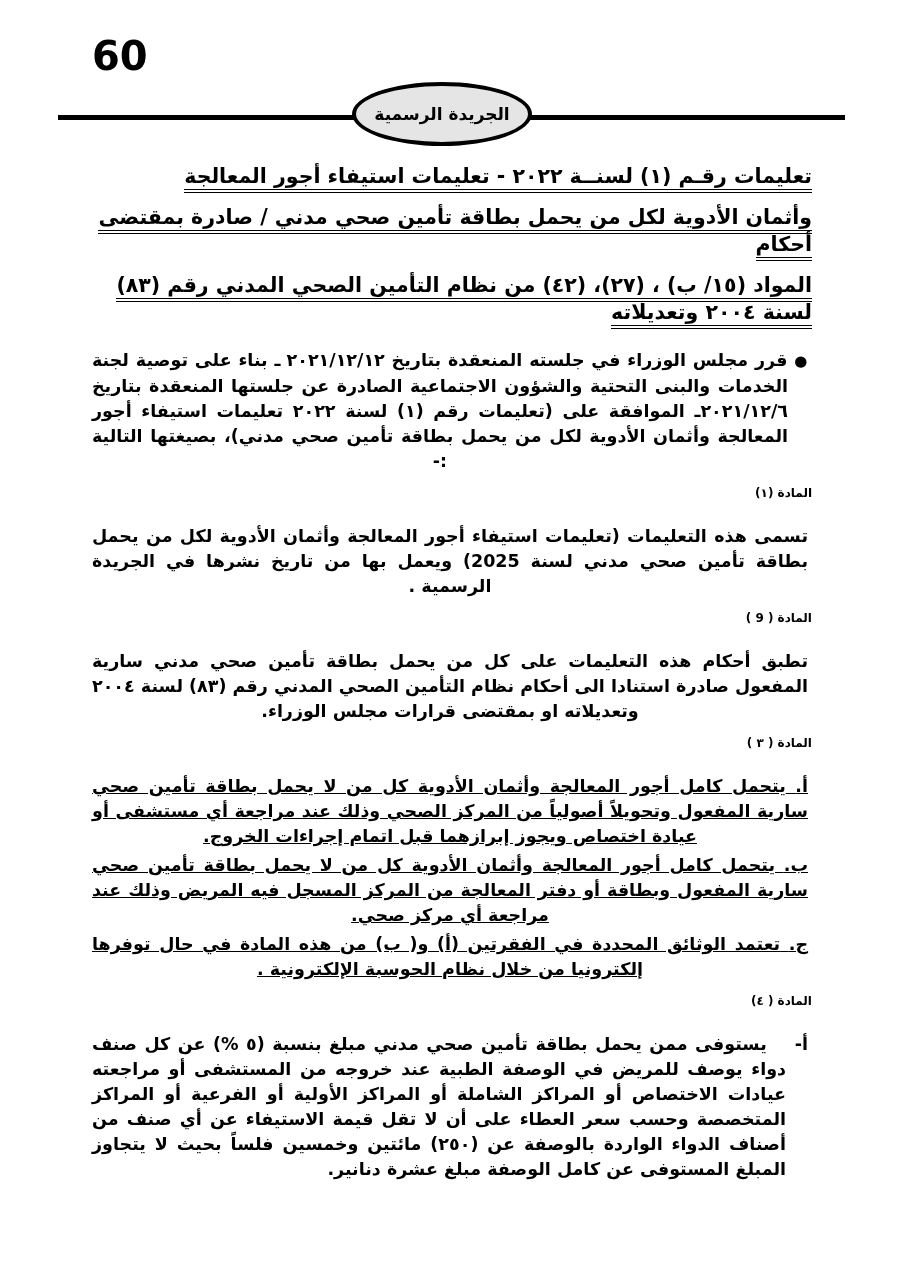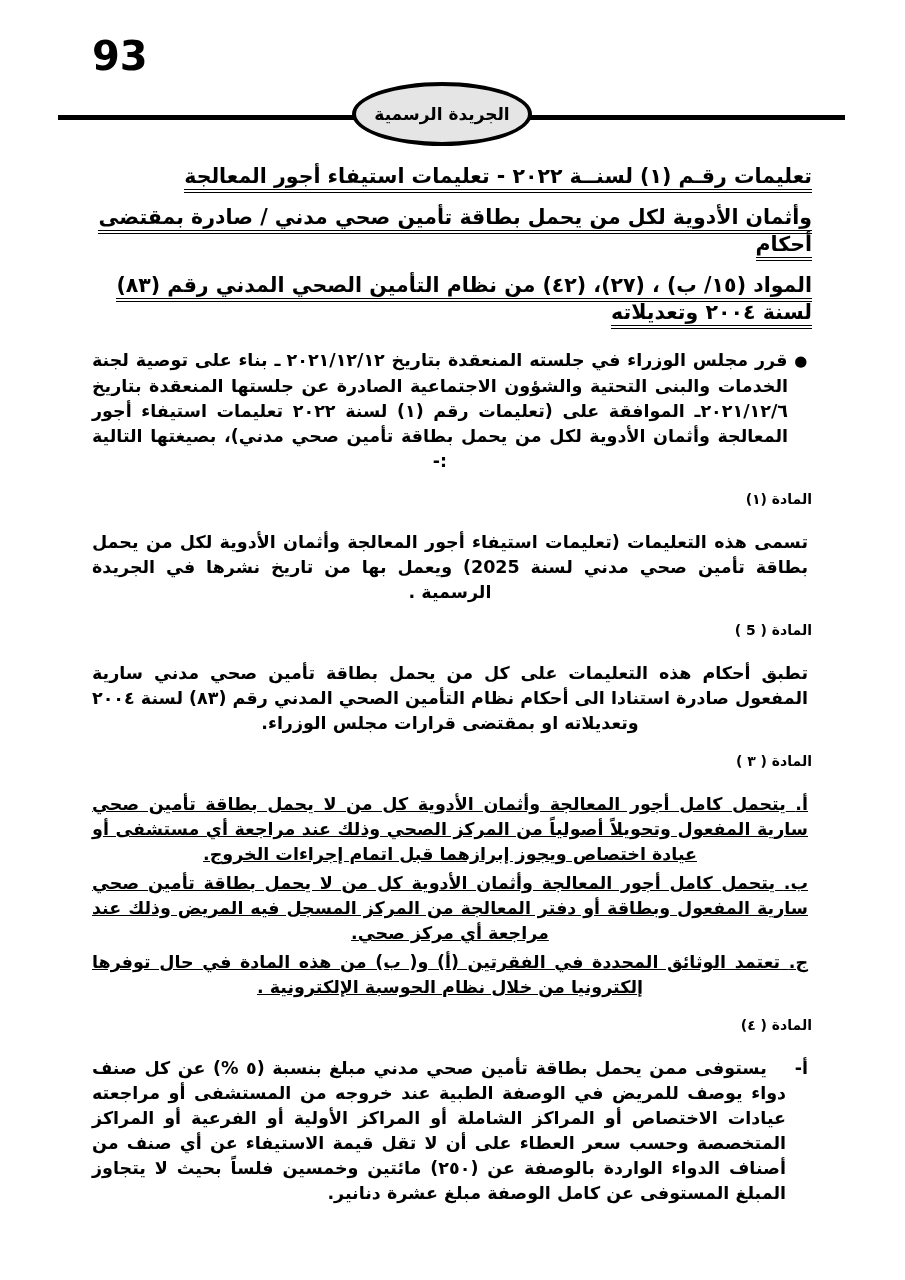--- a/index.html
+++ b/index.html
@@ -71,60 +71,60 @@
     text-align-last: center;
     margin: 4px;
   }
   .preamble {
     margin-top: 22px;
     padding-right: 20px;
     text-indent: -20px;
   }
   .bullet { font-size: 15px; }
   .article-heading {
-    font-size: 14px;
+    font-size: 12px;
     line-height: 24px;
-    margin: 13px 0 19px;
+    margin: 7px 0 19px;
     text-align: right;
   }
   .article-body { margin-bottom: 4px; }
   .item { margin-bottom: 1px; text-decoration: underline; }
   .item-m4 {
     padding-right: 22px;
     text-indent: -22px;
     text-align-last: start;
   }
   .tab { display: inline-block; width: 28px; }
 </style>
 </head>
 <body>
 
 <div class="page">
 
-  <div class="page-number">93</div>
+  <div class="page-number">60</div>
 
   <div class="header-rule"></div>
   <div class="gazette-seal">
     <span>الجريدة الرسمية</span>
   </div>
 
   <div class="content">
 
     <div class="title-block">
       <div class="title-line"><span class="u">تعليمات رقـم (١) لسنــة ٢٠٢٢ - تعليمات استيفاء أجور المعالجة</span></div>
       <div class="title-line"><span class="u">وأثمان الأدوية لكل من يحمل بطاقة تأمين صحي مدني / صادرة بمقتضى أحكام</span></div>
       <div class="title-line"><span class="u">المواد (١٥/ ب) ، (٢٧)، (٤٢) من نظام التأمين الصحي المدني رقم (٨٣) لسنة ٢٠٠٤ وتعديلاته</span></div>
     </div>
 
     <p class="para preamble"><span class="bullet">●</span> <span>قرر مجلس الوزراء في جلسته المنعقدة بتاريخ ٢٠٢١/١٢/١٢ ـ بناء على توصية لجنة الخدمات والبنى التحتية والشؤون الاجتماعية الصادرة عن جلستها المنعقدة بتاريخ ٢٠٢١/١٢/٦ـ الموافقة على (تعليمات رقم (١) لسنة ٢٠٢٢ تعليمات استيفاء أجور المعالجة وأثمان الأدوية لكل من يحمل بطاقة تأمين صحي مدني)، بصيغتها التالية :-</span></p>
 
     <h3 class="article-heading">المادة (١)</h3>
     <p class="para article-body">تسمى هذه التعليمات (تعليمات استيفاء أجور المعالجة وأثمان الأدوية لكل من يحمل بطاقة تأمين صحي مدني لسنة 2025) ويعمل بها من تاريخ نشرها في الجريدة الرسمية .</p>
 
-    <h3 class="article-heading">المادة ( 5 )</h3>
+    <h3 class="article-heading">المادة ( 9 )</h3>
     <p class="para article-body">تطبق أحكام هذه التعليمات على كل من يحمل بطاقة تأمين صحي مدني سارية المفعول صادرة استنادا الى أحكام نظام التأمين الصحي المدني رقم (٨٣) لسنة ٢٠٠٤ وتعديلاته او بمقتضى قرارات مجلس الوزراء.</p>
 
     <h3 class="article-heading">المادة ( ٣ )</h3>
     <p class="para item"><span>أ.</span> <span>يتحمل كامل أجور المعالجة وأثمان الأدوية كل من لا يحمل بطاقة تأمين صحي سارية المفعول وتحويلاً أصولياً من المركز الصحي وذلك عند مراجعة أي مستشفى أو عيادة اختصاص ويجوز إبرازهما قبل اتمام إجراءات الخروج.</span></p>
     <p class="para item"><span>ب.</span> <span>يتحمل كامل أجور المعالجة وأثمان الأدوية كل من لا يحمل بطاقة تأمين صحي سارية المفعول وبطاقة أو دفتر المعالجة من المركز المسجل فيه المريض وذلك عند مراجعة أي مركز صحي.</span></p>
     <p class="para item"><span>ج.</span> <span>تعتمد الوثائق المحددة في الفقرتين (أ) و( ب) من هذه المادة في حال توفرها إلكترونيا من خلال نظام الحوسبة الإلكترونية .</span></p>
 
     <h3 class="article-heading">المادة ( ٤)</h3>
     <p class="para item-m4"><span>أ-</span><span class="tab"></span><span>يستوفى ممن يحمل بطاقة تأمين صحي مدني مبلغ بنسبة (٥ %) عن كل صنف دواء يوصف للمريض في الوصفة الطبية عند خروجه من المستشفى أو مراجعته عيادات الاختصاص أو المراكز الشاملة أو المراكز الأولية أو الفرعية أو المراكز المتخصصة وحسب سعر العطاء على أن لا تقل قيمة الاستيفاء عن أي صنف من أصناف الدواء الواردة بالوصفة عن (٢٥٠) مائتين وخمسين فلساً بحيث لا يتجاوز المبلغ المستوفى عن كامل الوصفة مبلغ عشرة دنانير.</span></p>
 

